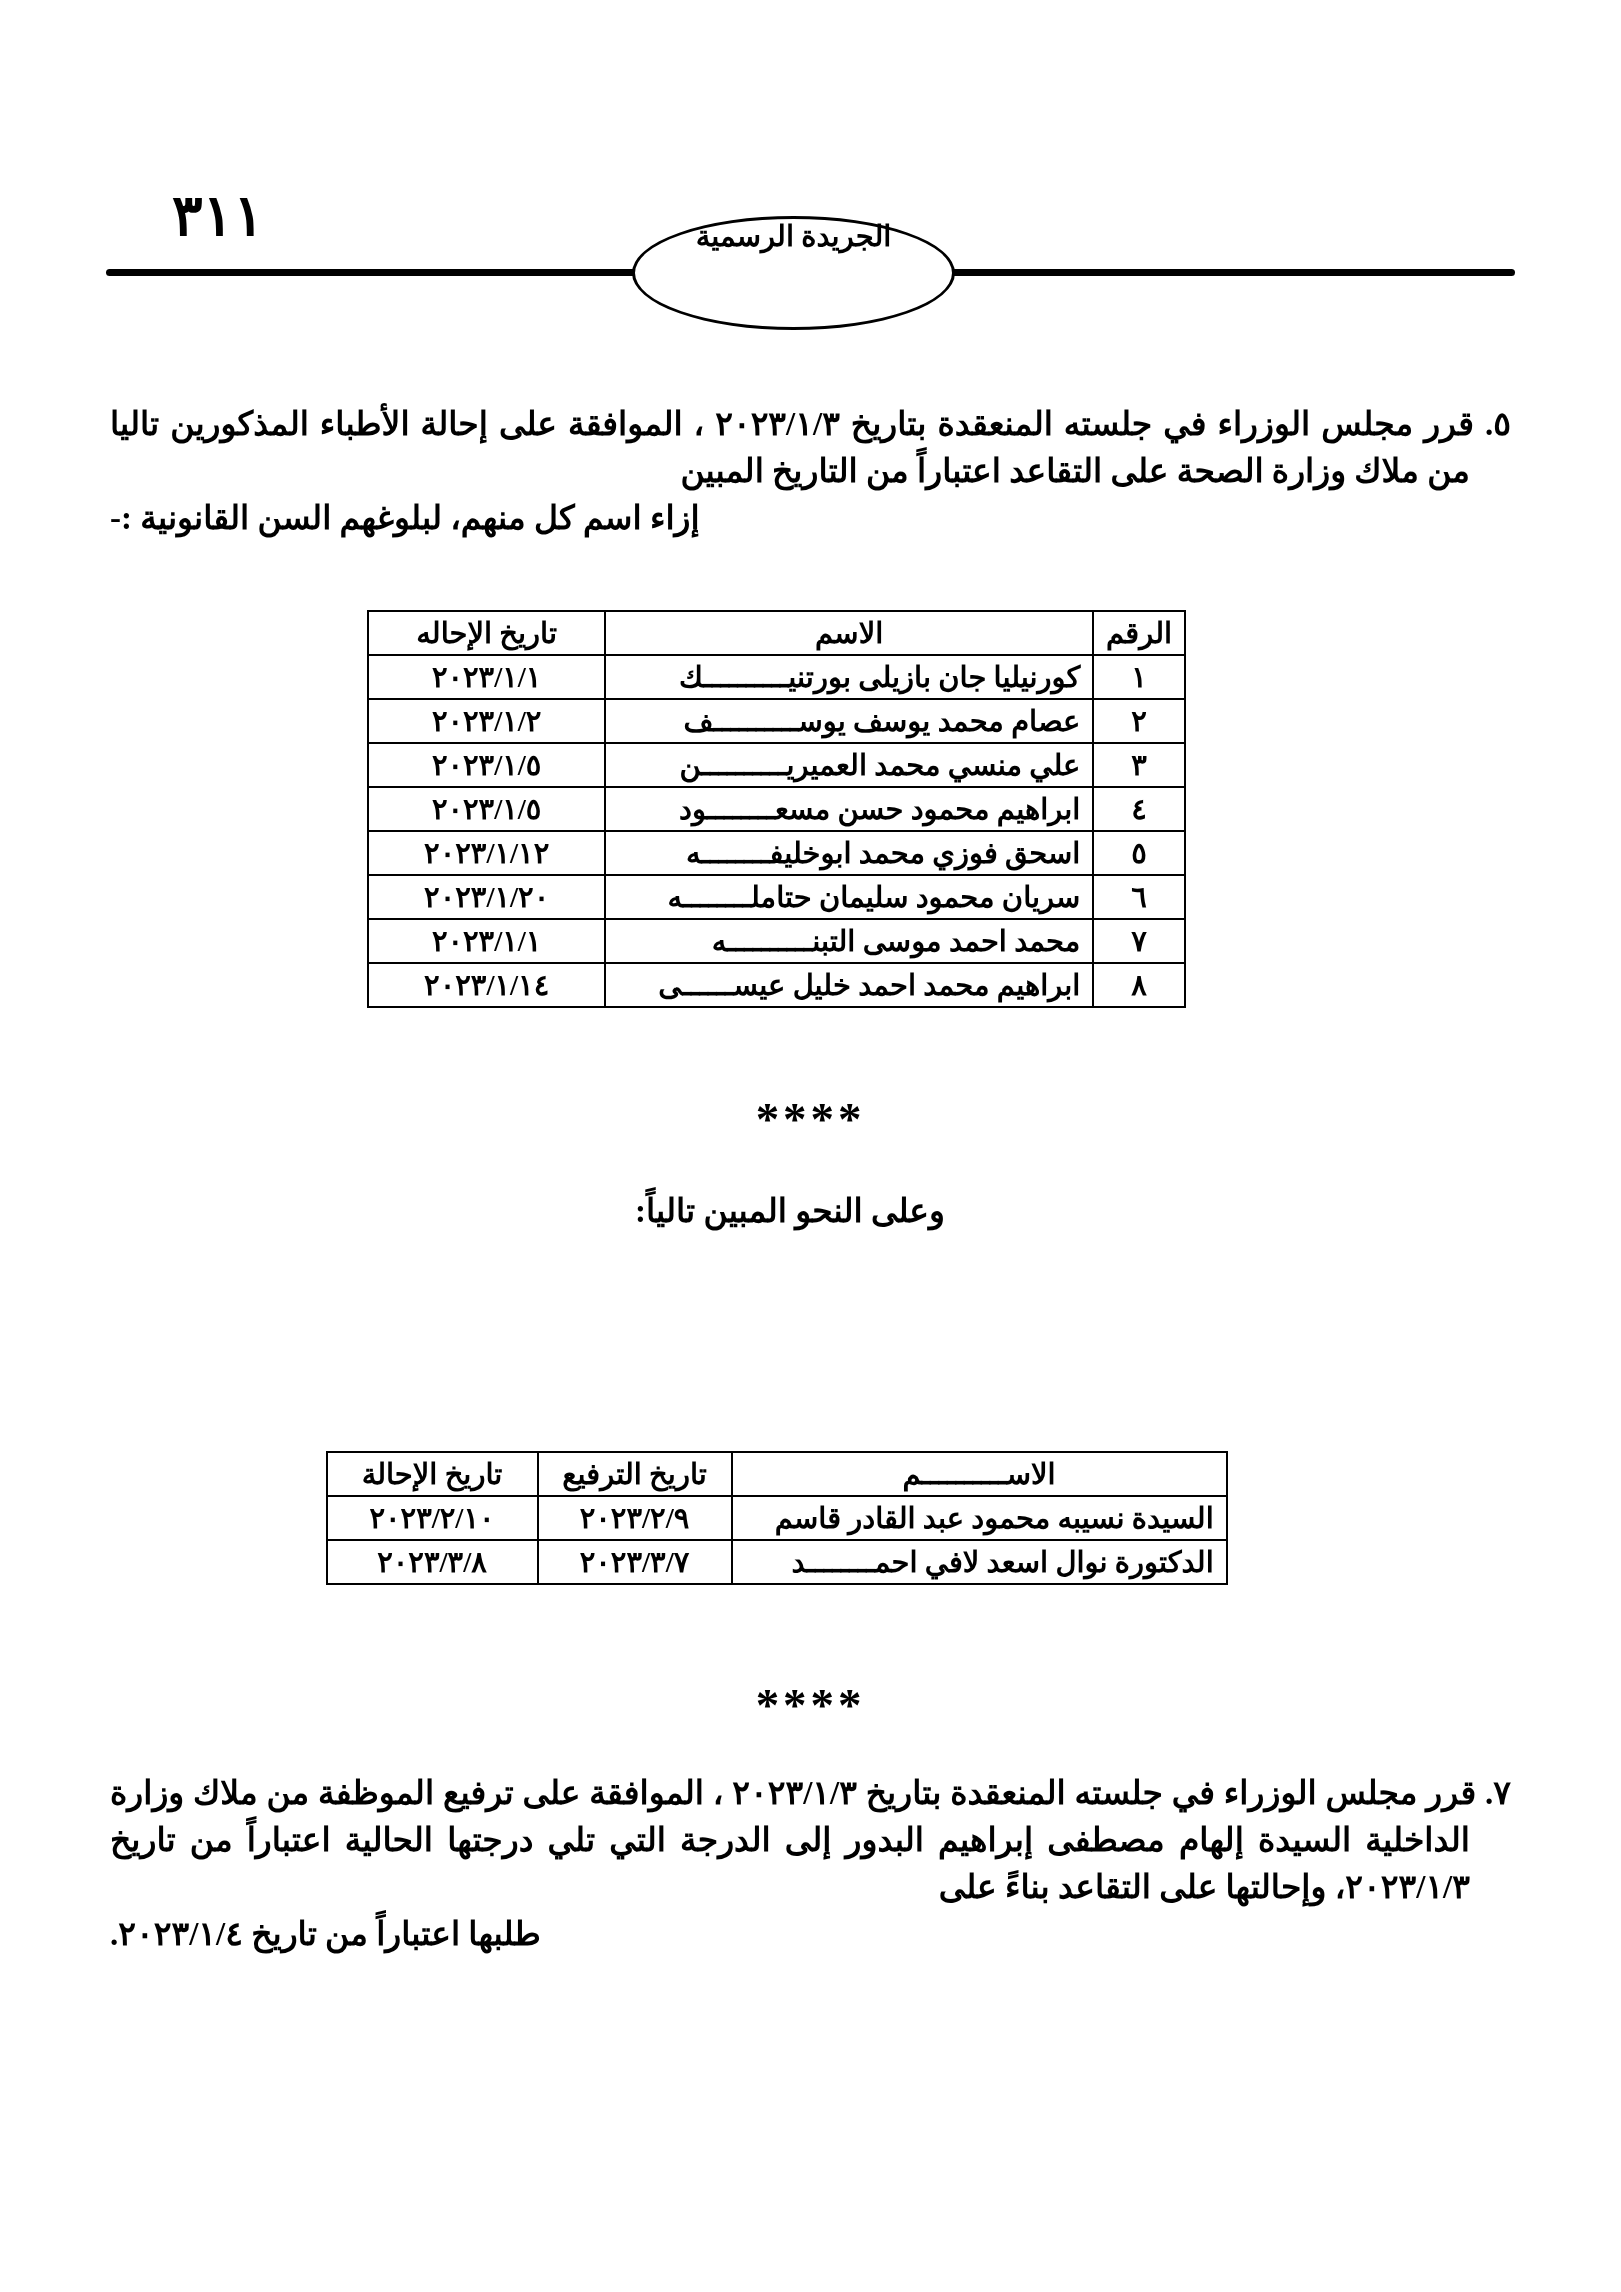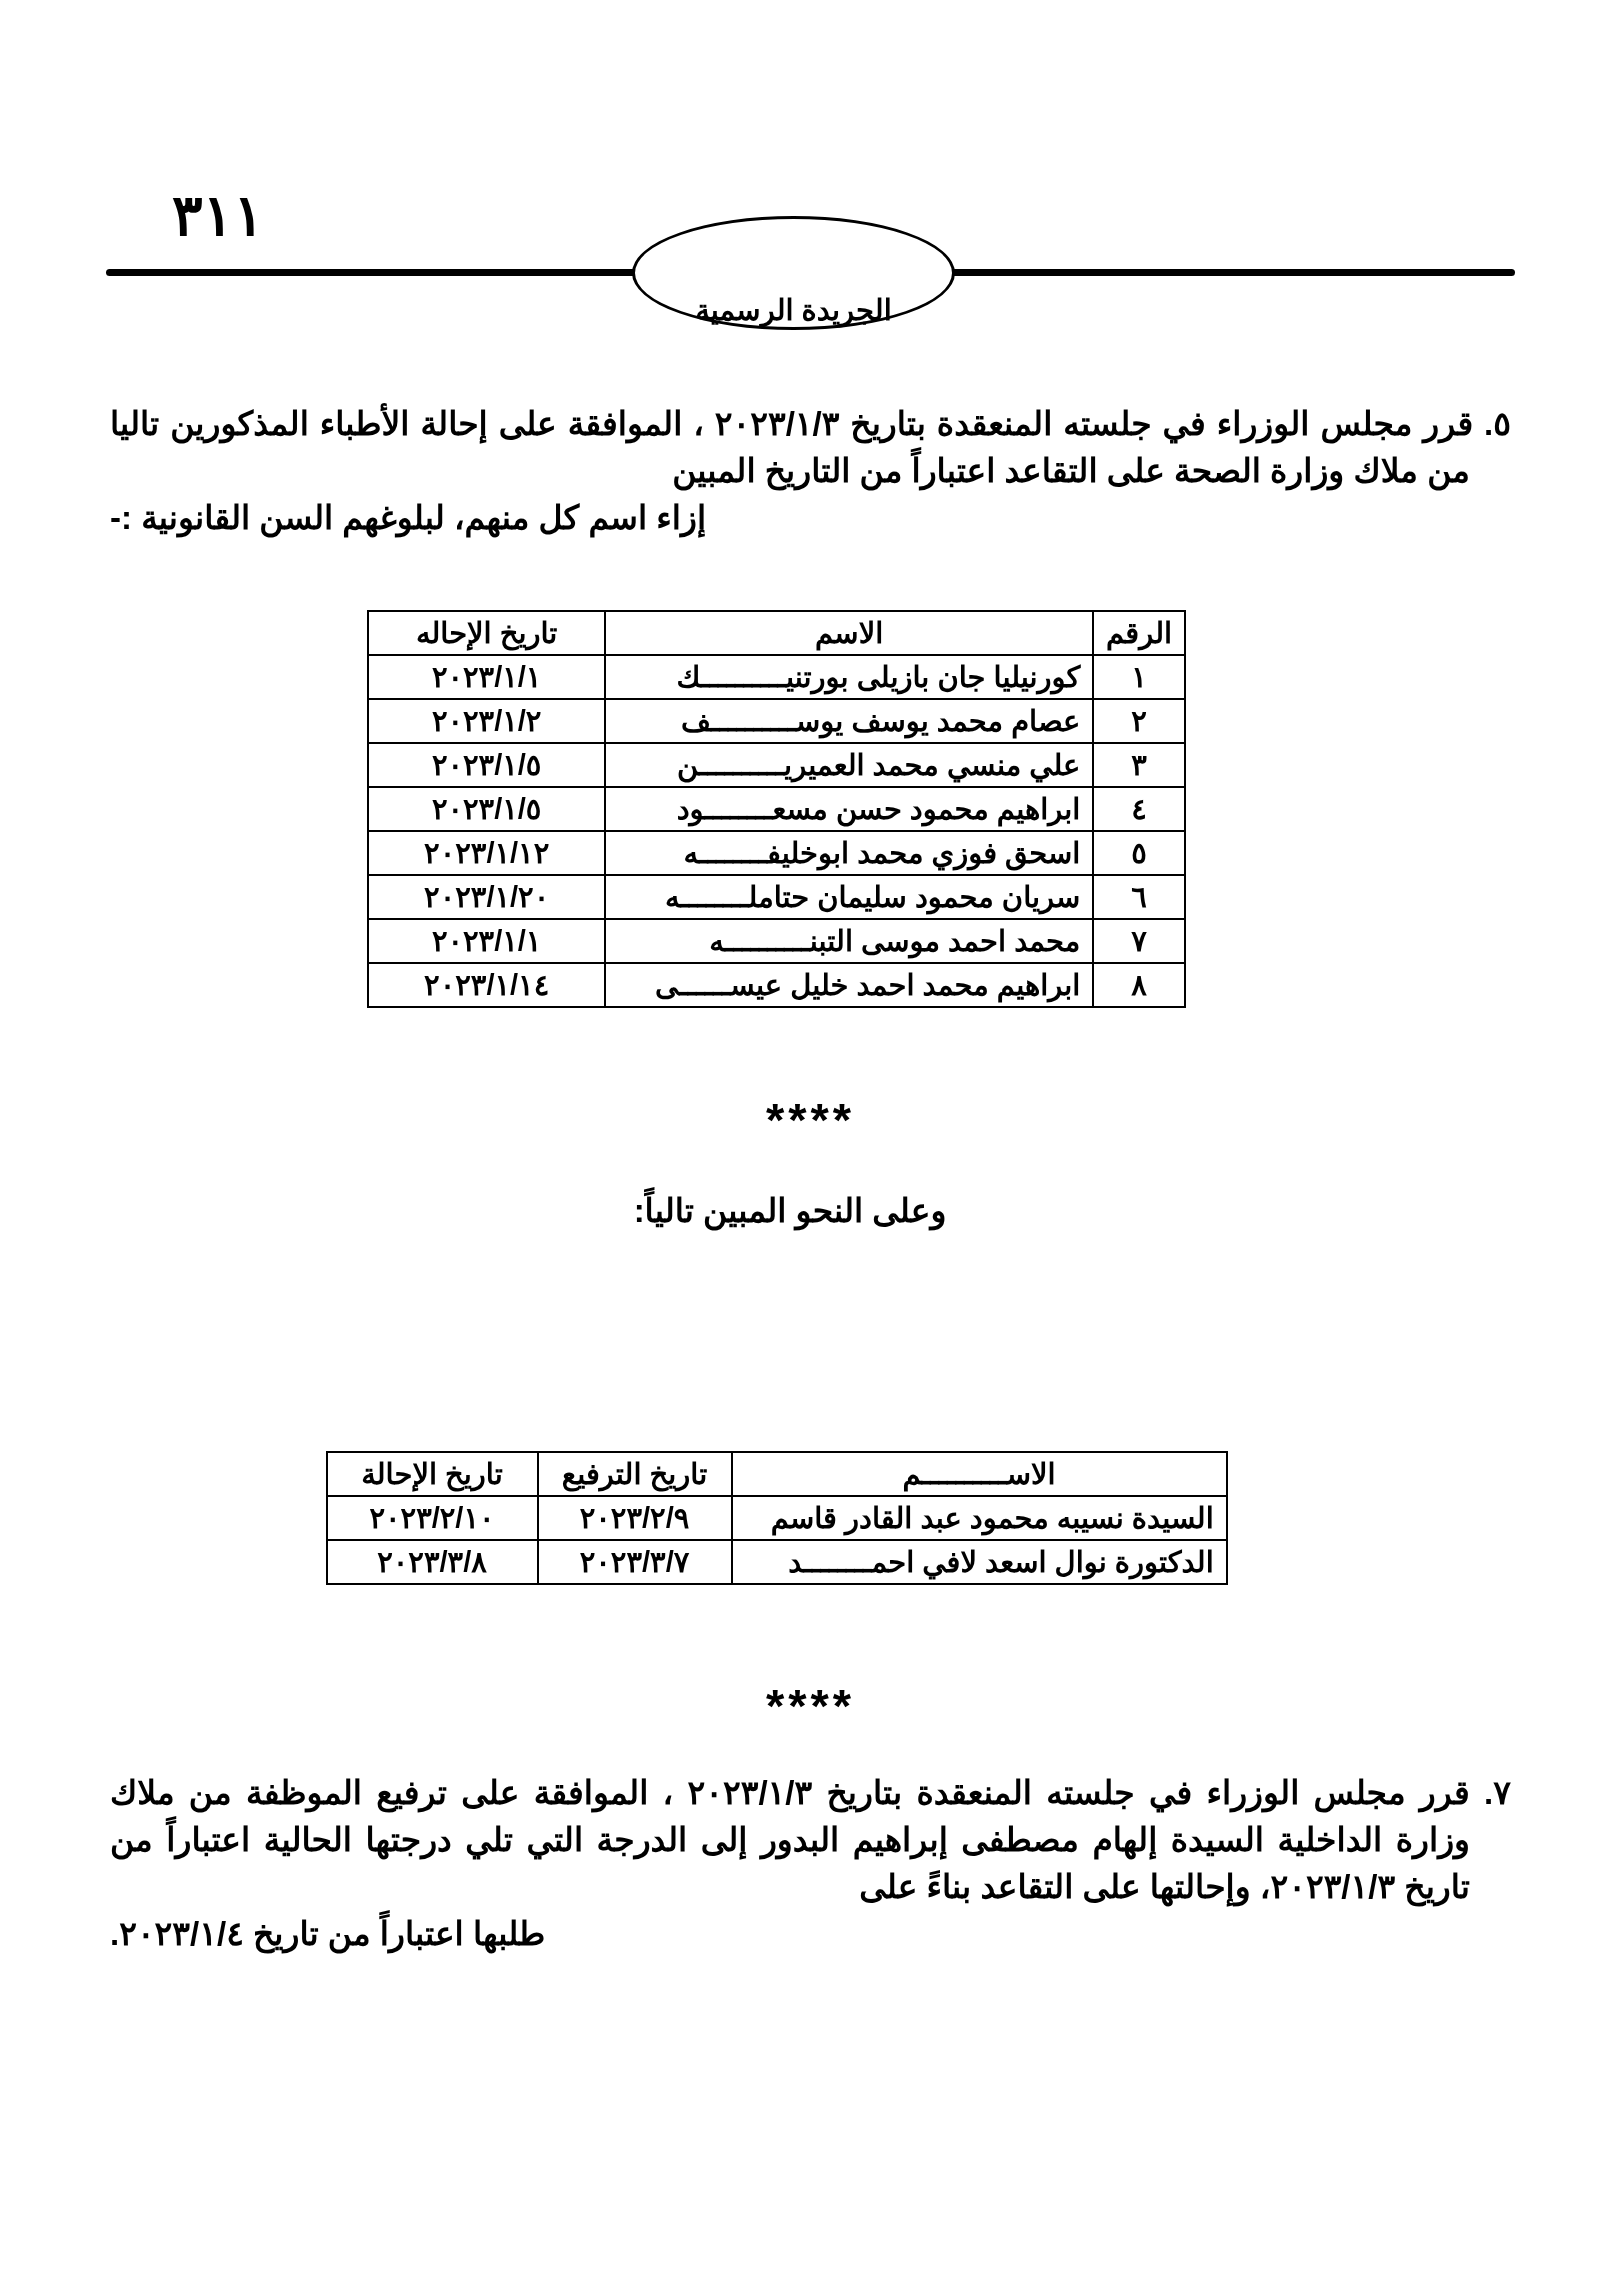--- a/index.html
+++ b/index.html
@@ -1,21 +1,21 @@
 <!DOCTYPE html>
 <html lang="ar"><head>
 <meta charset="utf-8">
 <style>
   * { margin:0; padding:0; box-sizing:border-box; }
   html,body { background:#ffffff; }
   .page {
     position:relative;
     width:1621px; height:2276px;
     background:#ffffff;
-    font-family:Liberation Sans, sans-serif;
+    font-family:Liberation Serif, serif;
     font-weight:700;
     color:#000000;
     overflow:hidden;
   }
 
   
   .page-number {
     position:absolute; top:182px; left:172px;
     font-size:57px; letter-spacing:7.8px;
     direction:rtl;
@@ -23,21 +23,21 @@
   .masthead-rule {
     position:absolute; top:269px; left:106px; right:106px;
     height:6.9px; background:#000; border-radius:3.9px;
   }
   .masthead-oval {
     position:absolute; top:216px; left:632px;
     width:323px; height:114px;
     background:#fff;
     border:3.9px solid #000;
     border-radius:50%;
-    display:flex; align-items:flex-end; justify-content:center;
+    display:flex; align-items:flex-start; justify-content:center;
     z-index:2;
   }
   .masthead-title { font-size:29px; direction:rtl; white-space:nowrap; }
 
   
   .section { position:absolute; left:0; right:0; }
   .sec-d5   { top:390px;margin-top:11px; }
   .sec-t1   { top:610px; }
   .sec-s1   { top:1096px; }
   .sec-d6   { top:1188px; }

